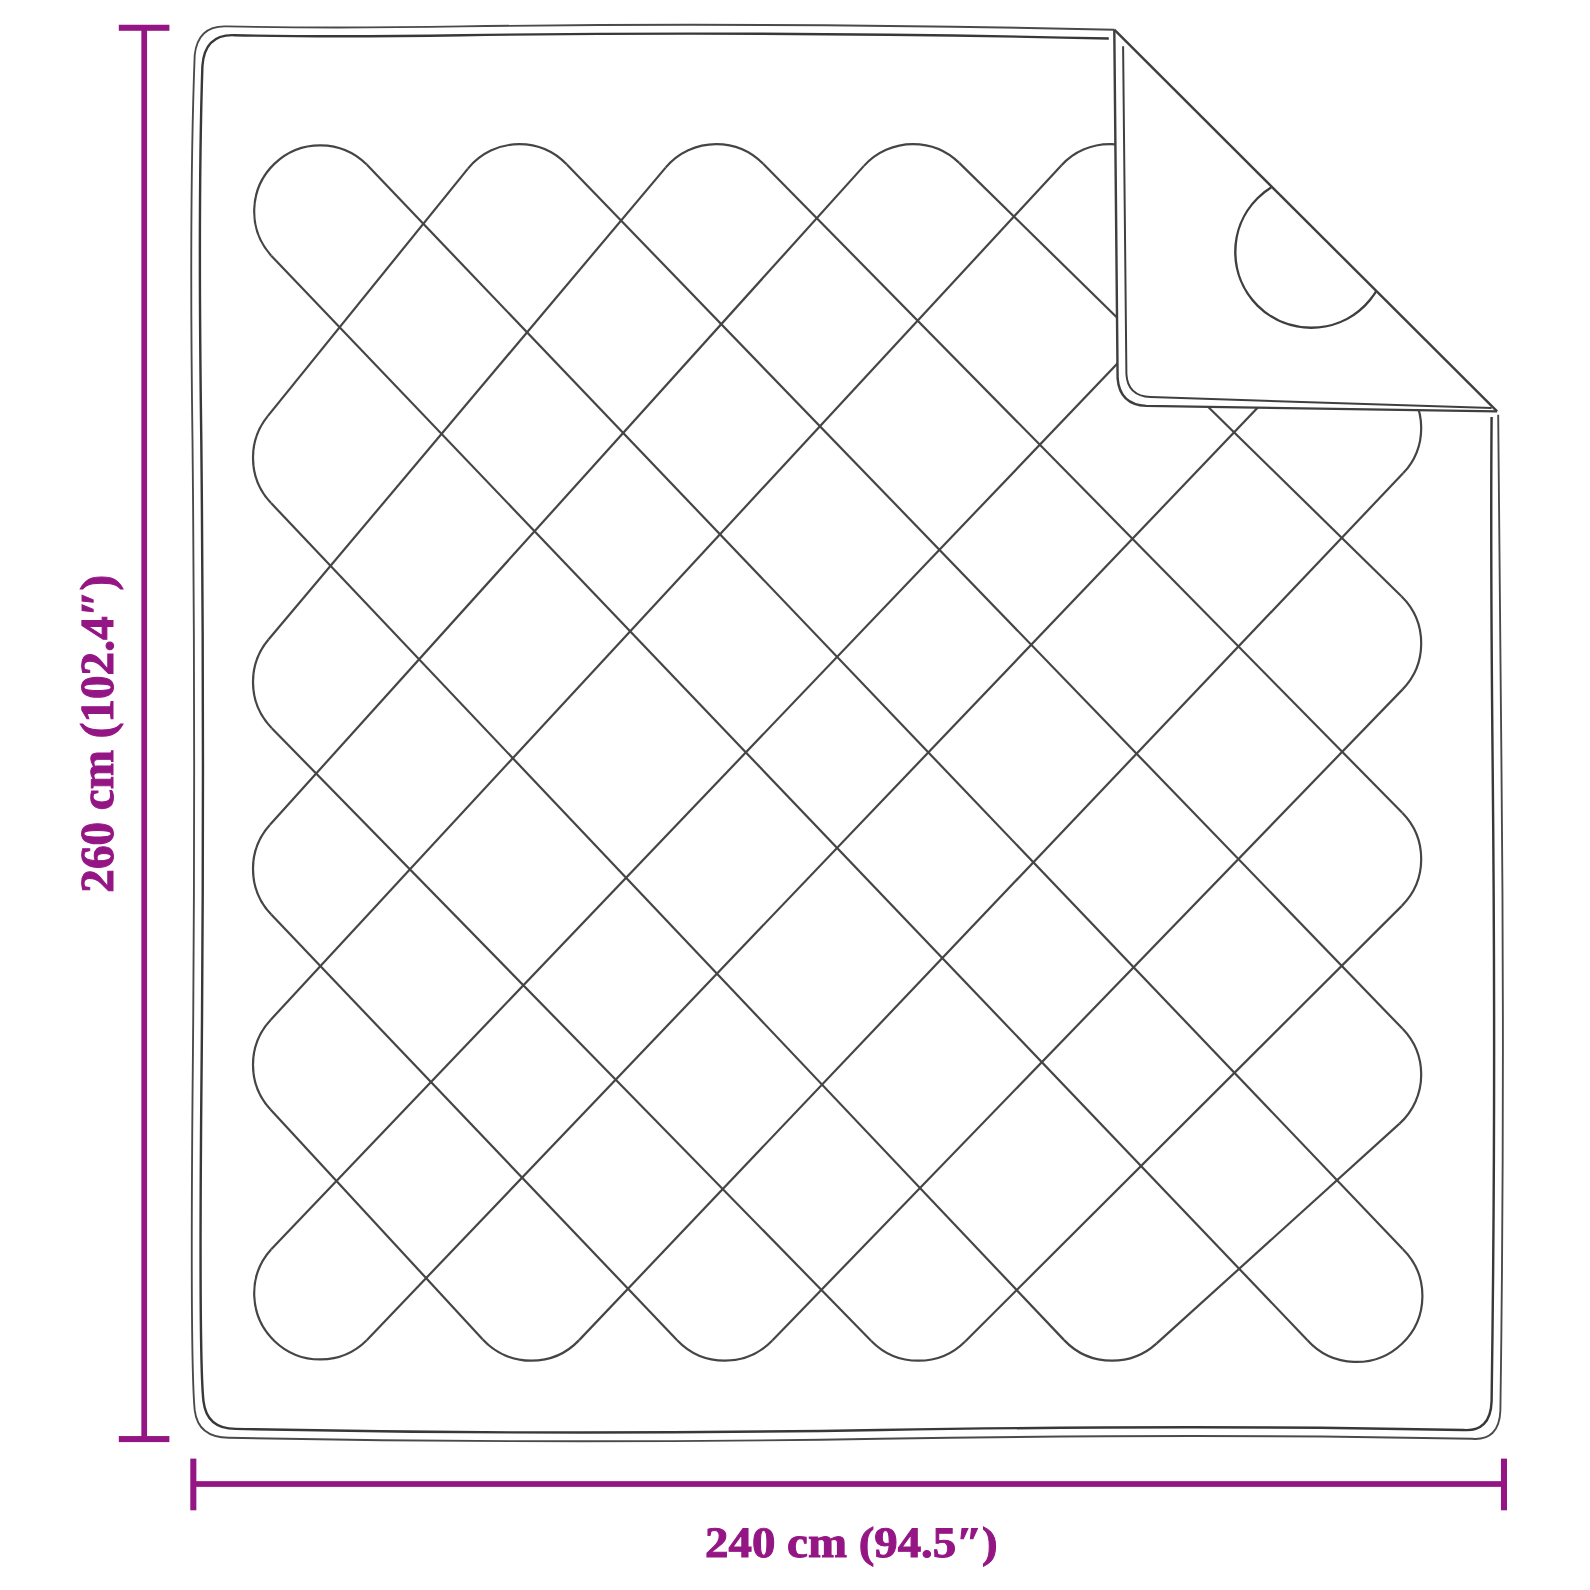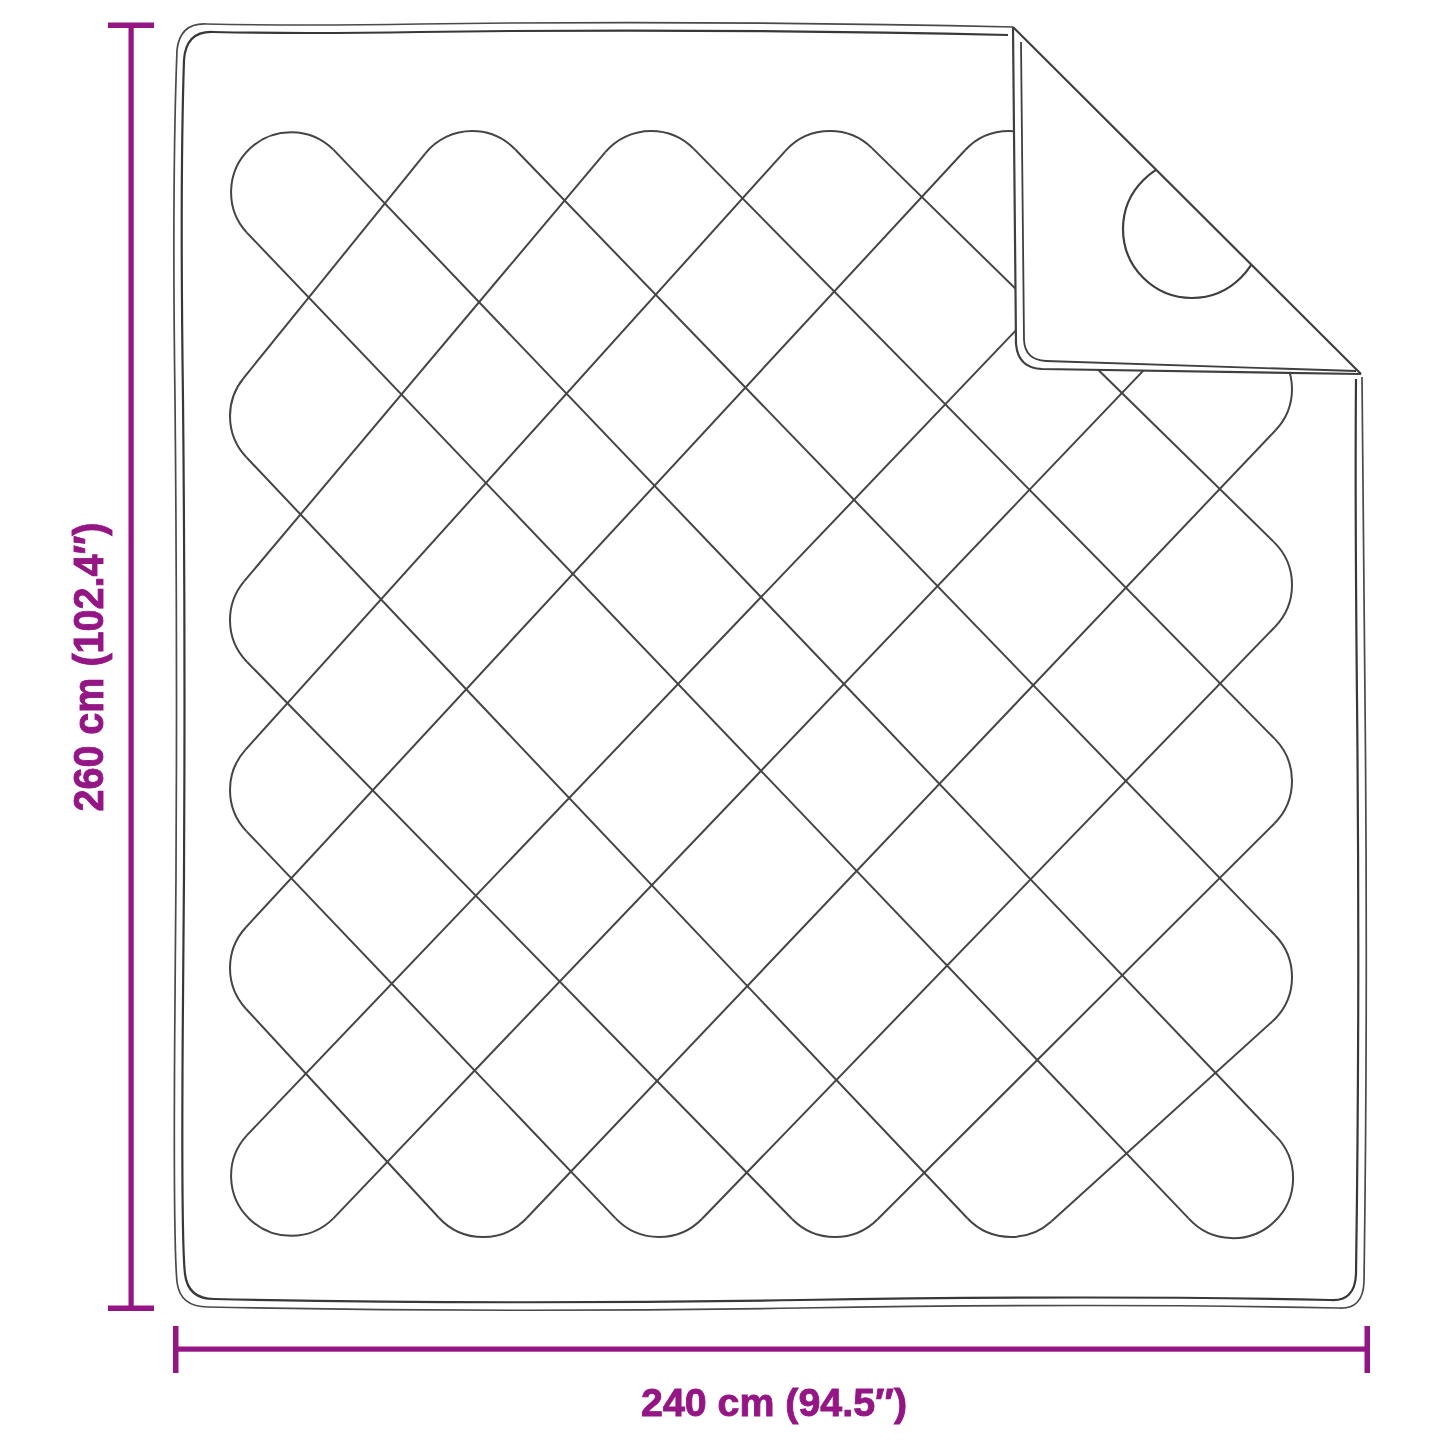--- a/index.html
+++ b/index.html
@@ -1,17 +1,17 @@
 <!DOCTYPE html>
 <html><head>
 <meta charset="utf-8">
 <style>
   html,body { margin:0; padding:0; background:#ffffff; }
   svg { display:block; }
-  .wrap { width:1445px; height:1445px; position:relative; font-family:Liberation Sans, sans-serif; }
+  .wrap { width:1445px; height:1445px; position:relative; font-family:Liberation Serif, serif; }
 </style>
 </head>
 <body>
 <div class="wrap">
 <svg width="1445" height="1445" viewBox="0 0 1445 1445">
   <defs>
     <clipPath id="flapclip">
           <path d="M 1013,27 L 1016,344 Q 1018,368 1042,369 L 1361,374 Z"></path>
         </clipPath>
     <clipPath id="bodyclip">

